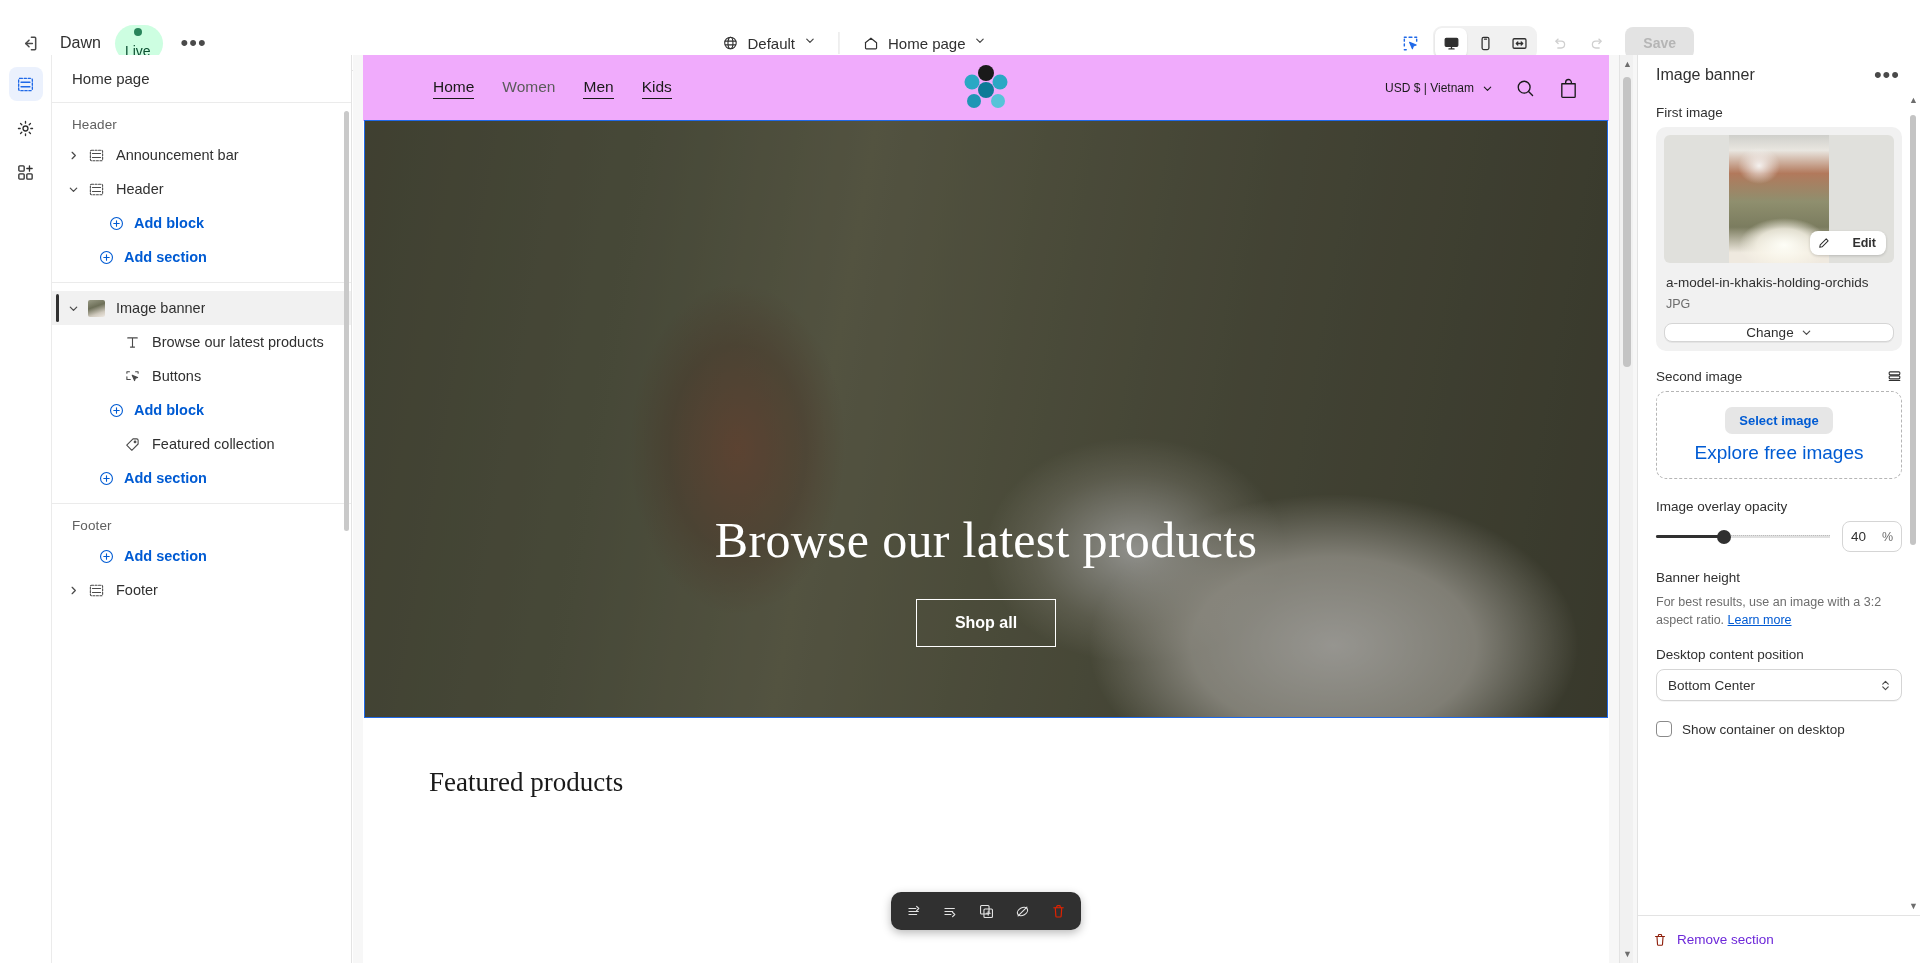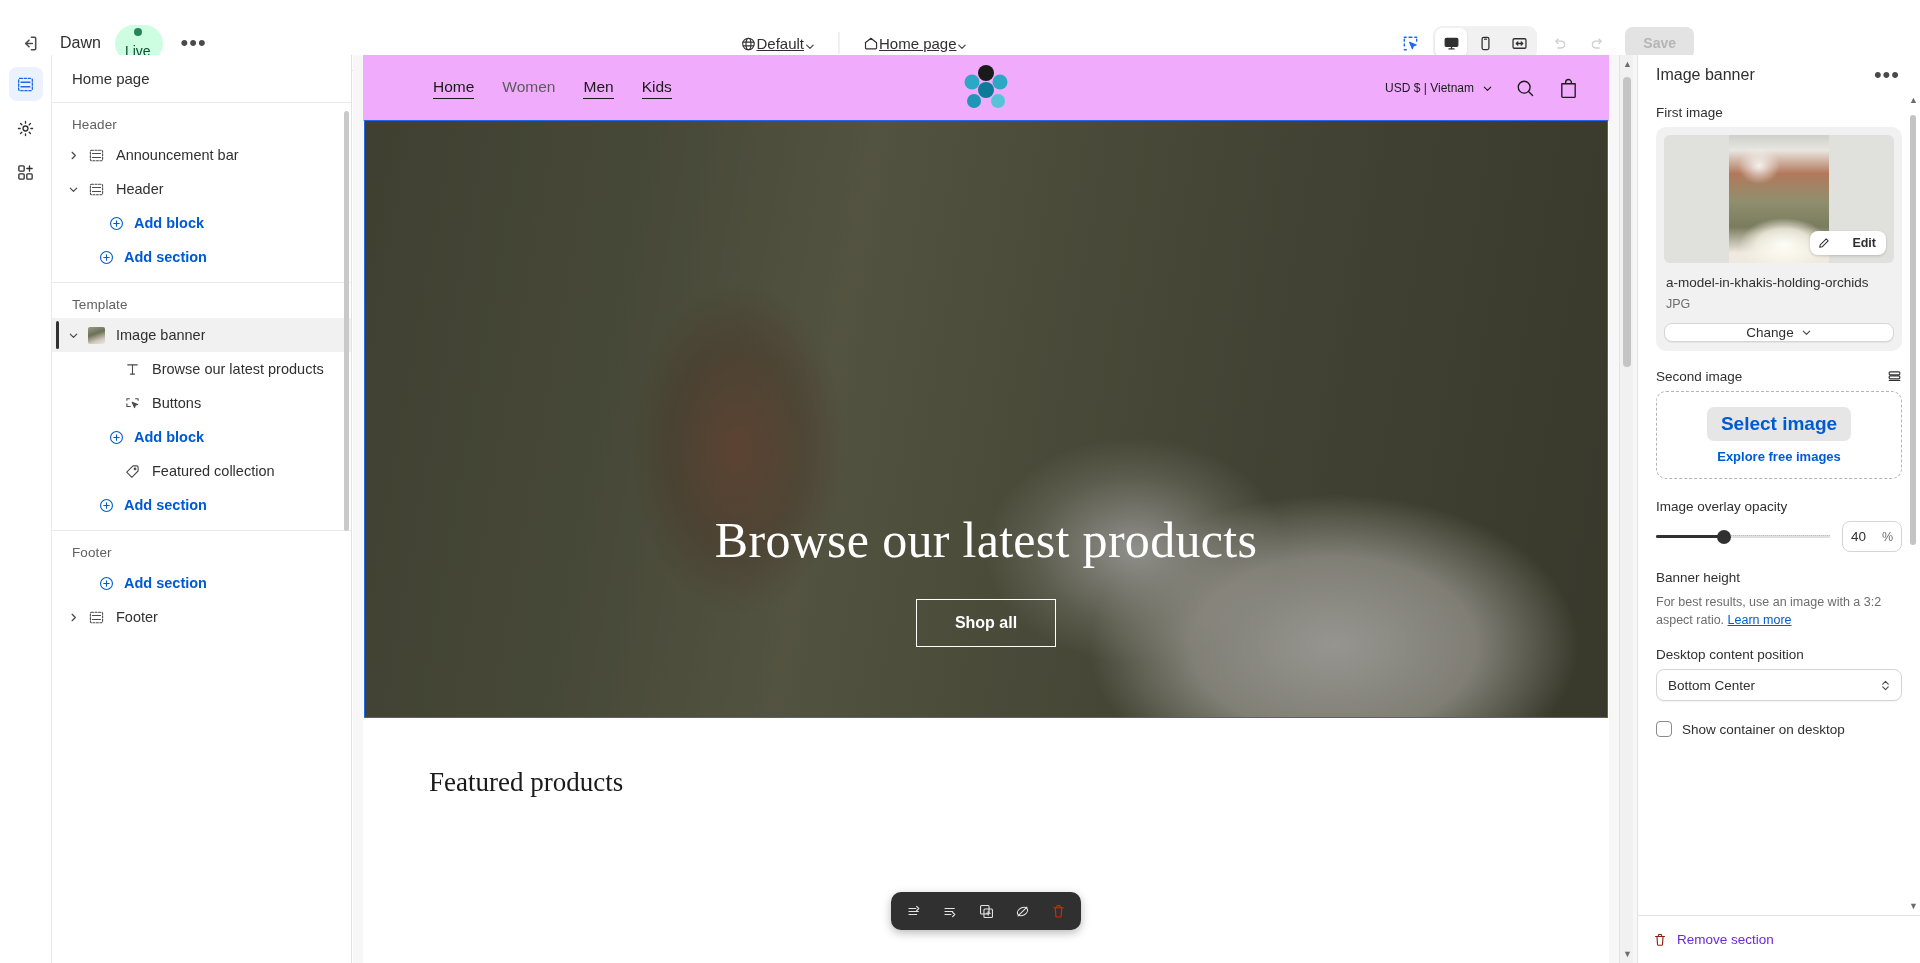--- a/index.html
+++ b/index.html
@@ -32,22 +32,22 @@
   }
   .live-dot { width: 8px; height: 8px; border-radius: 50%; background: #29845a; }
   .dots-btn { font-size: 22px; letter-spacing: 1px; color: #4a4a4a; line-height: 10px;
     padding: 0 4px; cursor: pointer; }
 
   .topbar-center {
     position: absolute; left: 50%; transform: translateX(-50%);
     display: flex; align-items: center; gap: 2px;
   }
   .selector {
-    display: flex; align-items: flex-end; 
-    padding: 6px 11px; border-radius: 8px; cursor: pointer; font-size: 15px; color: #303030; text-decoration: underline;
+    display: flex; align-items: flex-start; gap: 9px;
+    padding: 6px 11px; border-radius: 8px; cursor: pointer; font-size: 15px; color: #303030;
   }
   .vdiv { width: 1px; height: 22px; background: #e0e0e0; margin: 0 10px; }
 
   .topbar-right {
     position: absolute; right: 14px; display: flex; align-items: center; gap: 6px;
   }
   .device-group {
     display: flex; align-items: center; background: #f1f1f1; border-radius: 9px; padding: 2px; gap: 2px;
   }
   .device-btn {
@@ -235,24 +235,24 @@
     margin-top: 12px; background: #ffffff; border: 1px solid #d5d5d5; border-radius: 8px;
     height: 19px; display: flex; align-items: center; justify-content: center; gap: 7px;
     font-size: 13.5px; color: #303030; cursor: pointer; box-shadow: 0 1px 0 rgba(0,0,0,.05);
   }
   .drop-zone {
     border: 1px dashed #b5b5b5; border-radius: 10px; height: 88px;
     display: flex; flex-direction: column; align-items: center; justify-content: center; gap: 8px;
   }
   .sel-img-btn {
     background: #e6e6e6; border: none; border-radius: 7px; padding: 6px 14px;
-    color: #005bd3; font-size: 19px; font-weight: 600; cursor: pointer;
+    color: #005bd3; font-size: 13px; font-weight: 600; cursor: pointer;
     font-family: "Liberation Sans", sans-serif;
   }
-  .free-link { color: #005bd3; font-size: 13px; font-weight: 700; cursor: pointer; }
+  .free-link { color: #005bd3; font-size: 19px; font-weight: 400; cursor: pointer; }
 
   .slider-row { display: flex; align-items: center; gap: 12px; }
   .slider { position: relative; flex: 1; height: 16px; display: flex; align-items: center; }
   .slider-track { position: absolute; left: 0; right: 0; height: 3px; background: #e0e0e0;
     border-top: 1px dotted #bcbcbc; }
   .slider-fill { position: absolute; left: 0; width: 39%; height: 3px; background: #303030; border-radius: 2px; }
   .slider-knob {
     position: absolute; left: 39%; width: 14px; height: 14px; border-radius: 50%;
     background: #303030; transform: translateX(-50%); cursor: pointer;
   }
@@ -457,21 +457,20 @@
               <svg width="17" height="17" viewBox="0 0 20 20" fill="none" stroke="#005bd3" stroke-width="1.3" stroke-linecap="round" stroke-linejoin="round">
                 <circle cx="10" cy="10" r="7"></circle>
                 <path d="M10 6.8v6.4M6.8 10h6.4"></path>
               </svg>
             </span>
             <span>Add section</span>
           </span>
         </div>
       </div>
       <div class="sb-group">
-        <div class="sb-grouptitle">Template</div>
         <div class="sb-row indent-1 selected">
           <span class="caret">
             <svg width="11" height="11" viewBox="0 0 12 12" fill="none" stroke="#4a4a4a" stroke-width="1.35" stroke-linecap="round" stroke-linejoin="round">
               <path d="M2.5 4.5L6 8l3.5-3.5"></path>
             </svg>
           </span>
           <span class="sb-icon">
             <span class="thumb-icon"></span>
           </span>
           <span class="sb-label">Image banner</span>

